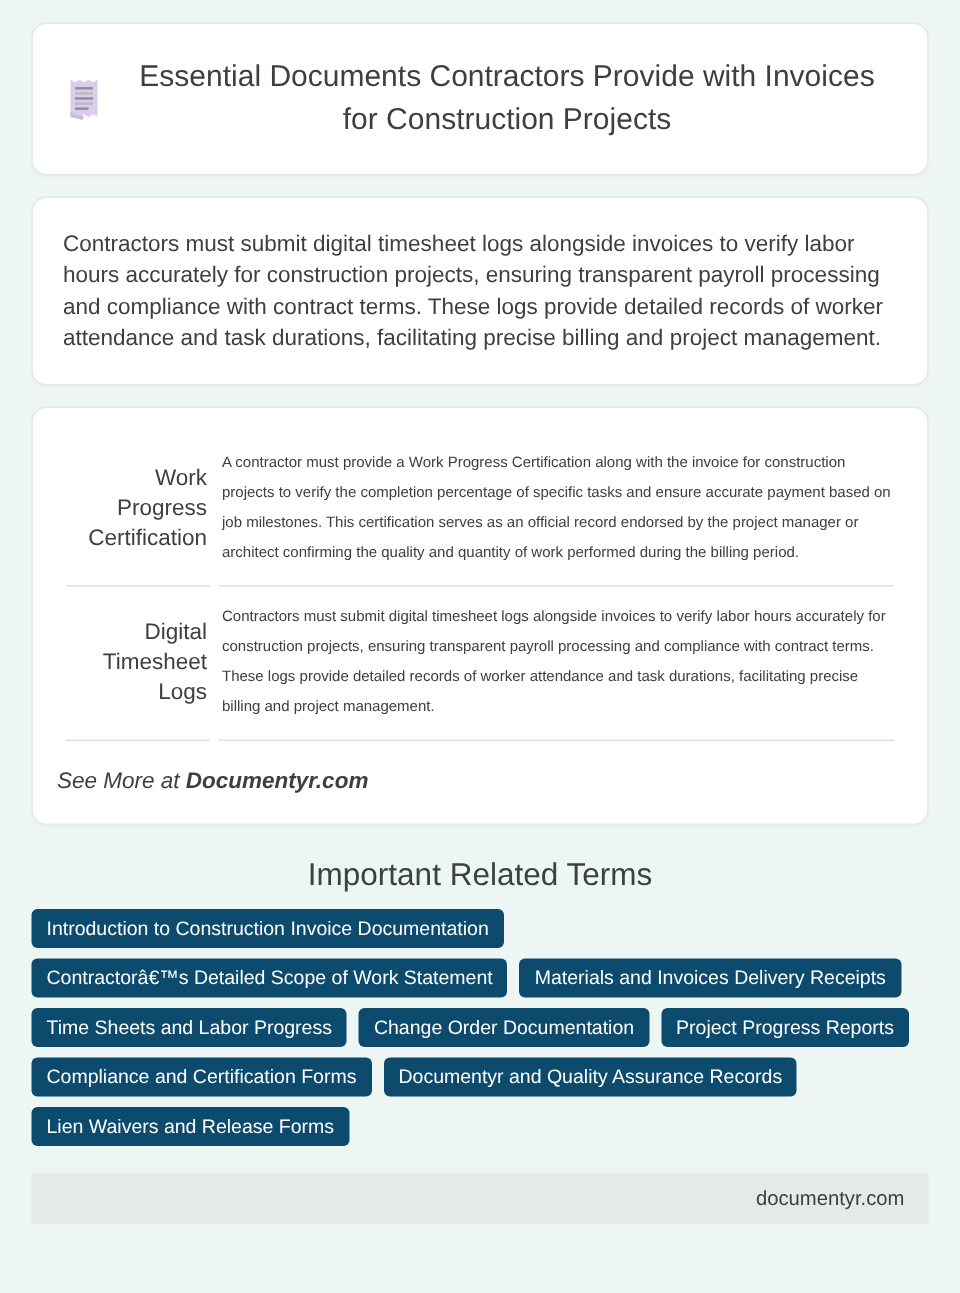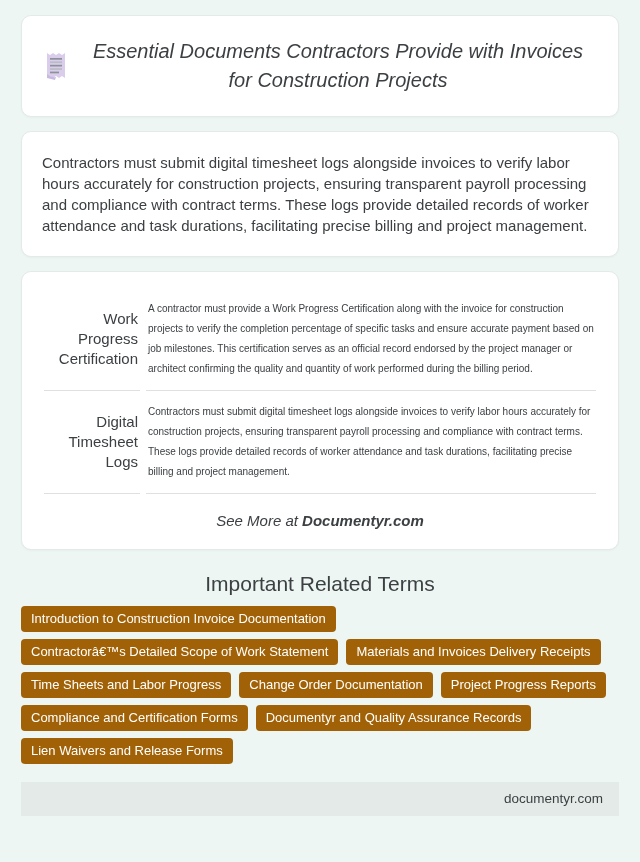--- a/index.html
+++ b/index.html
@@ -23,21 +23,20 @@
     box-sizing: border-box;
   }
 
   
   .header-card {
     display: flex;
     align-items: center;
     padding: 18px 22px;
     margin-bottom: 14px;
     min-height: 102px;
-    font-style: italic;
   }
   .receipt-icon {
     flex: none;
     width: 24px;
     height: 28px;
     margin-right: 12px;
     align-self: center;
   }
   .page-title {
     flex: 1;
@@ -81,21 +80,20 @@
     color: #3c4043;
   }
   .doc-table td {
     font-size: 10px;
     line-height: 20px;
     vertical-align: middle;
     border-bottom: 1px solid #e0e0e0;
     padding: 11px 2px;
   }
   .see-more {
-    text-align: center;
     font-style: italic;
     font-size: 15px;
     margin: 18px 0 8px;
   }
   .see-more .brand { font-weight: bold; }
 
   
   .related-heading {
     text-align: center;
     font-size: 21px;
@@ -103,21 +101,21 @@
     margin: 22px 0 10px;
     color: #3c4043;
   }
   .tags {
     display: flex;
     flex-wrap: wrap;
     gap: 7px 8px;
   }
   .tag {
     display: inline-block;
-    background: #a16207;
+    background: #0c4a6e;
     color: #ffffff;
     font-family: inherit;
     font-size: 13px;
     line-height: 16px;
     padding: 5px 10px;
     border: none;
     border-radius: 4px;
     cursor: pointer;
     white-space: nowrap;
   }

